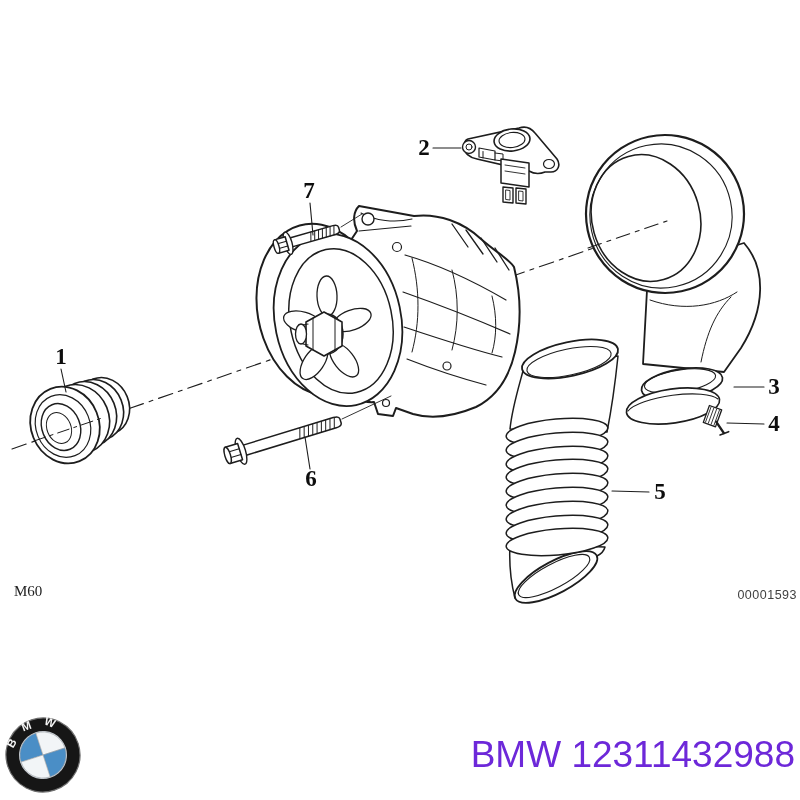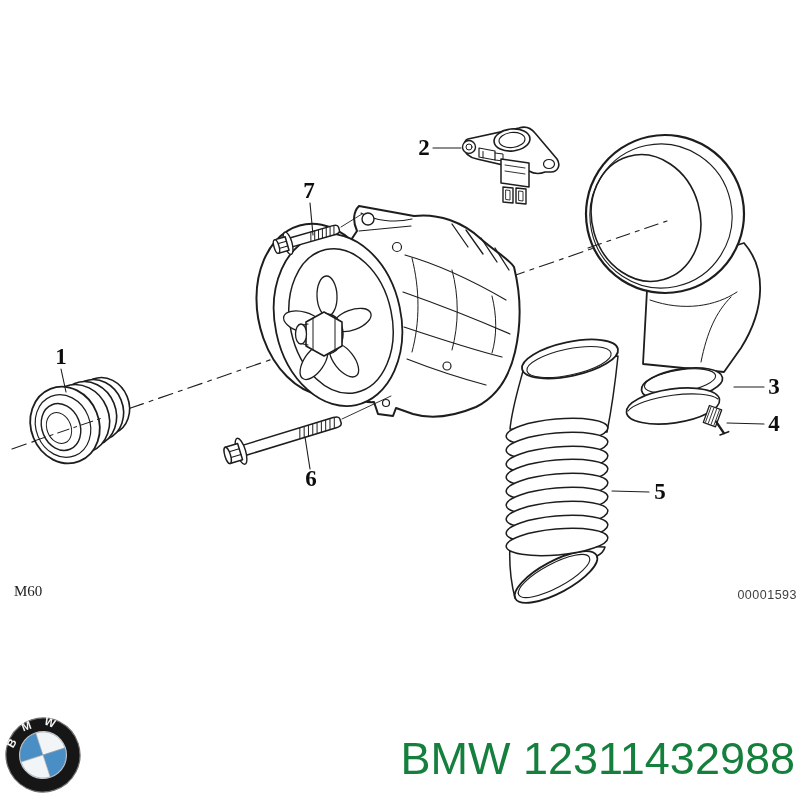--- a/index.html
+++ b/index.html
@@ -4,22 +4,22 @@
 <style>
   html,body{margin:0;padding:0;background:#fff;}
   .stage{position:relative;width:800px;height:800px;background:#ffffff;overflow:hidden;
          font-family:"Liberation Sans",sans-serif;}
   svg{display:block;}
   .ln{stroke:#1d1d1d;fill:none;stroke-linecap:round;stroke-linejoin:round;}
   .wf{stroke:#1d1d1d;fill:#ffffff;stroke-linecap:round;stroke-linejoin:round;}
   .callout-num{font-family:"Liberation Serif",serif;font-weight:bold;font-size:23px;fill:#0d0d0d;}
   .code-serif{font-family:"Liberation Serif",serif;font-size:15px;fill:#222;}
   .code-sans{font-family:"Liberation Sans",sans-serif;font-size:12.5px;fill:#414141;letter-spacing:.5px;}
-  .footer-text{position:absolute;top:736px;right:5px;font-size:45px;line-height:1;
-               color:#15803d;white-space:nowrap;font-family:"Liberation Sans",sans-serif;}
+  .footer-text{position:absolute;top:736px;right:5px;font-size:37px;line-height:1;
+               color:#6d28d9;white-space:nowrap;font-family:"Liberation Sans",sans-serif;}
   .logo-wrap{position:absolute;left:4px;top:714px;width:78px;height:80px;}
   .roundel-letters{font-family:"Liberation Sans",sans-serif;font-weight:bold;font-size:11.5px;
                    letter-spacing:11px;fill:#f5f5f5;}
 </style>
 </head>
 <body>
 
 <div class="stage">
 
   <svg width="800" height="710" viewBox="0 0 800 710">

